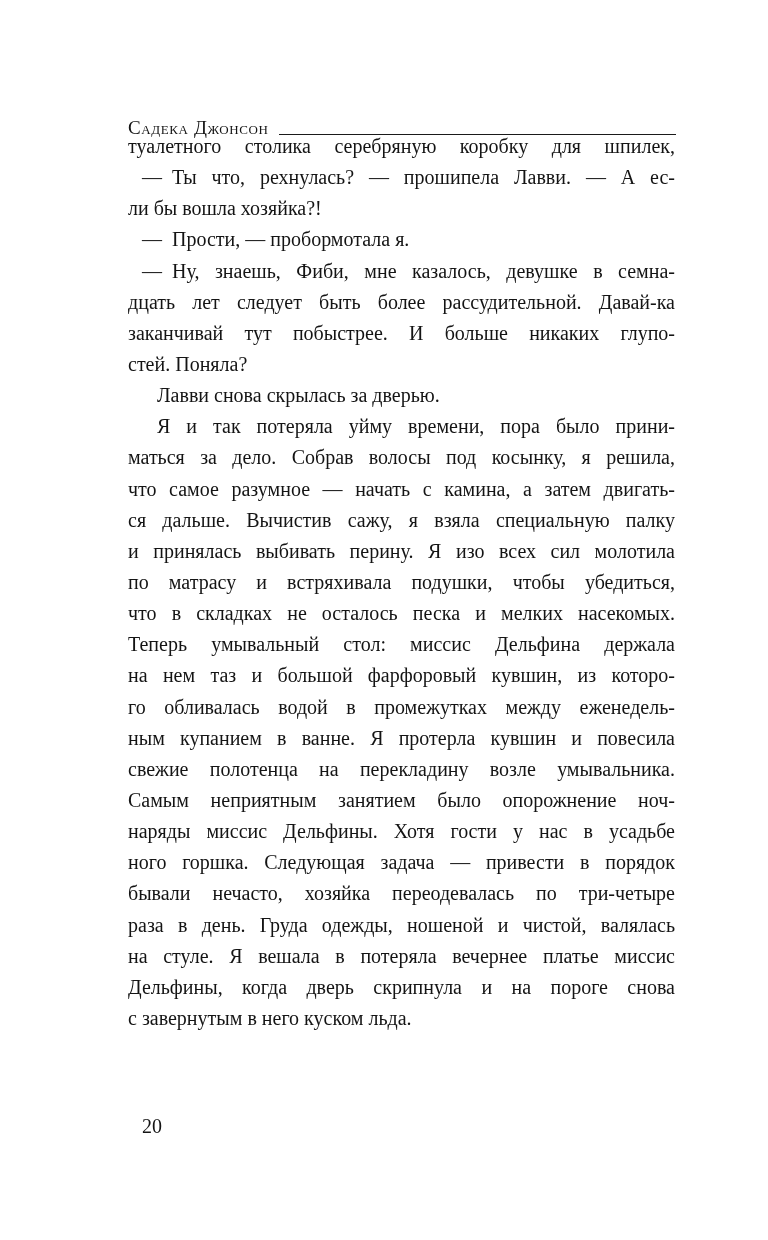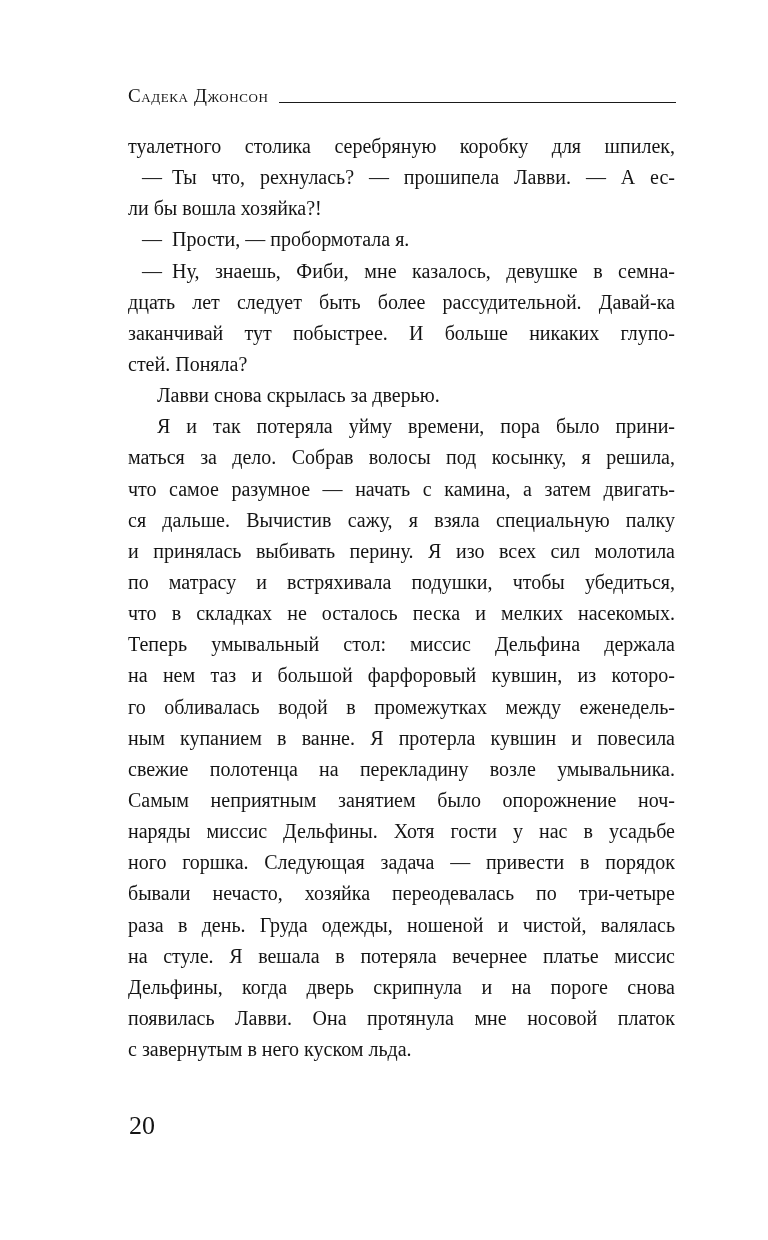--- a/index.html
+++ b/index.html
@@ -25,20 +25,21 @@
     width: 548px;
     display: flex;
     align-items: flex-end;
   }
   .author {
     font-size: 19px;
     line-height: 17px;
     font-variant: small-caps;
     letter-spacing: 0.6px;
     white-space: nowrap;
+    margin-top: 32px;
   }
   .header-rule {
     flex: 1;
     height: 0;
     border-bottom: 1.6px solid #1a1a1a;
     margin-left: 10px;
     margin-bottom: 1px;
   }
 
   
@@ -58,23 +59,23 @@
     overflow: hidden;
     white-space: normal;
   }
   .line.end { text-align-last: left; }
   .line.ind-dash { text-indent: 14px; }
   .line.ind-text { text-indent: 29px; }
 
   
   .page-number {
     position: absolute;
-    left: 129px;
+    left: 142px;
     top: 1112px;
-    font-size: 26px;
+    font-size: 20px;
     line-height: 28px;
   }
 </style>
 </head>
 <body>
 
 <div class="page">
 
   <div class="running-header">
     <span class="author">Садека Джонсон</span>
@@ -114,20 +115,19 @@
         <div class="line">го обливалась водой в промежутках между еженедель-</div>
         <div class="line">ным купанием в ванне. Я протерла кувшин и повесила</div>
         <div class="line">свежие полотенца на перекладину возле умывальника.</div>
         <div class="line">Самым неприятным занятием было опорожнение ноч-</div>
         <div class="line">наряды миссис Дельфины. Хотя гости у нас в усадьбе</div>
         <div class="line">ного горшка. Следующая задача — привести в порядок</div>
         <div class="line">бывали нечасто, хозяйка переодевалась по три-четыре</div>
         <div class="line">раза в день. Груда одежды, ношеной и чистой, валялась</div>
         <div class="line">на стуле. Я вешала в потеряла вечернее платье миссис</div>
         <div class="line">Дельфины, когда дверь скрипнула и на пороге снова</div>
-        <div class="line">появилась Лавви. Она протянула мне носовой платок</div>
         <div class="line end">с завернутым в него куском льда.</div>
       </div>
     </div>
 
   <div class="page-number">20</div>
 
 </div>
 
 </body></html>

